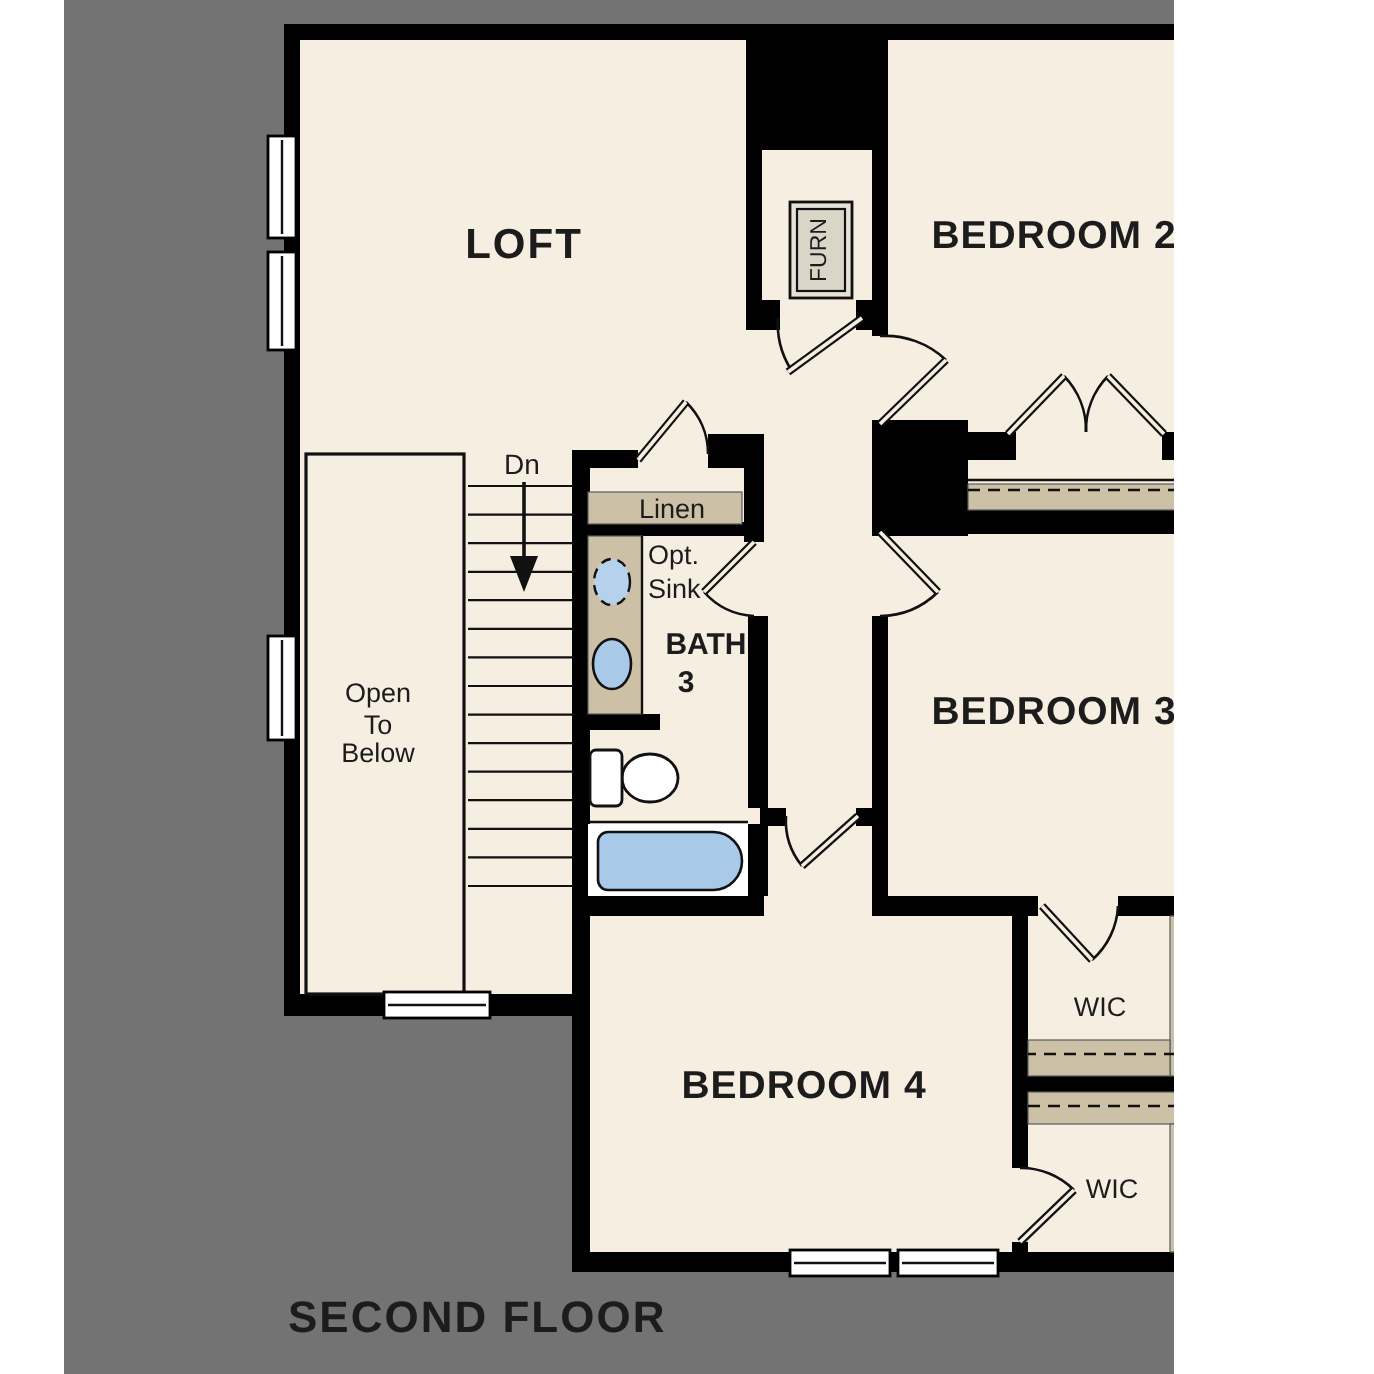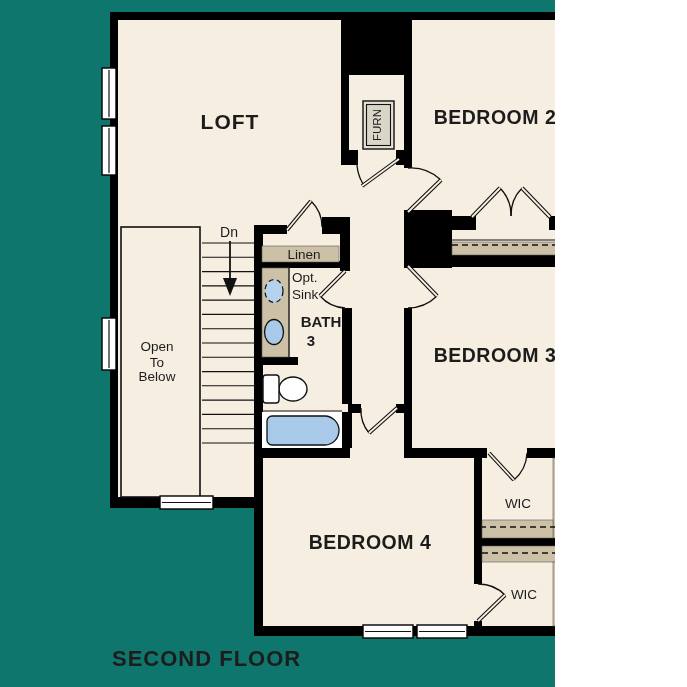--- a/index.html
+++ b/index.html
@@ -1,16 +1,16 @@
 <!DOCTYPE html>
 <html><head>
 <meta charset="utf-8">
 <style>
   html,body { margin:0; padding:0; background:#ffffff; }
-  .page { width:555px; height:687px; position:relative; background:#0f766e; overflow:hidden; }
+  .page { width:555px; height:687px; position:relative; background:#737373; overflow:hidden;margin-left:32px; }
   svg { display:block; }
   text { font-family:"Liberation Sans", sans-serif; fill:#1c1c1c; }
   .room-label { font-weight:bold; font-size:19.5px; letter-spacing:0.5px; }
   .loft-label  { font-weight:bold; font-size:21px; letter-spacing:1px; }
   .small-label { font-size:13.5px; }
   .dn-label    { font-size:14px; }
   .bath-label  { font-weight:bold; font-size:15px; }
   .furn-label  { font-size:11.5px; }
   .title-label { font-weight:bold; font-size:22px; letter-spacing:1px; }
   .wall { fill:#000000; }

